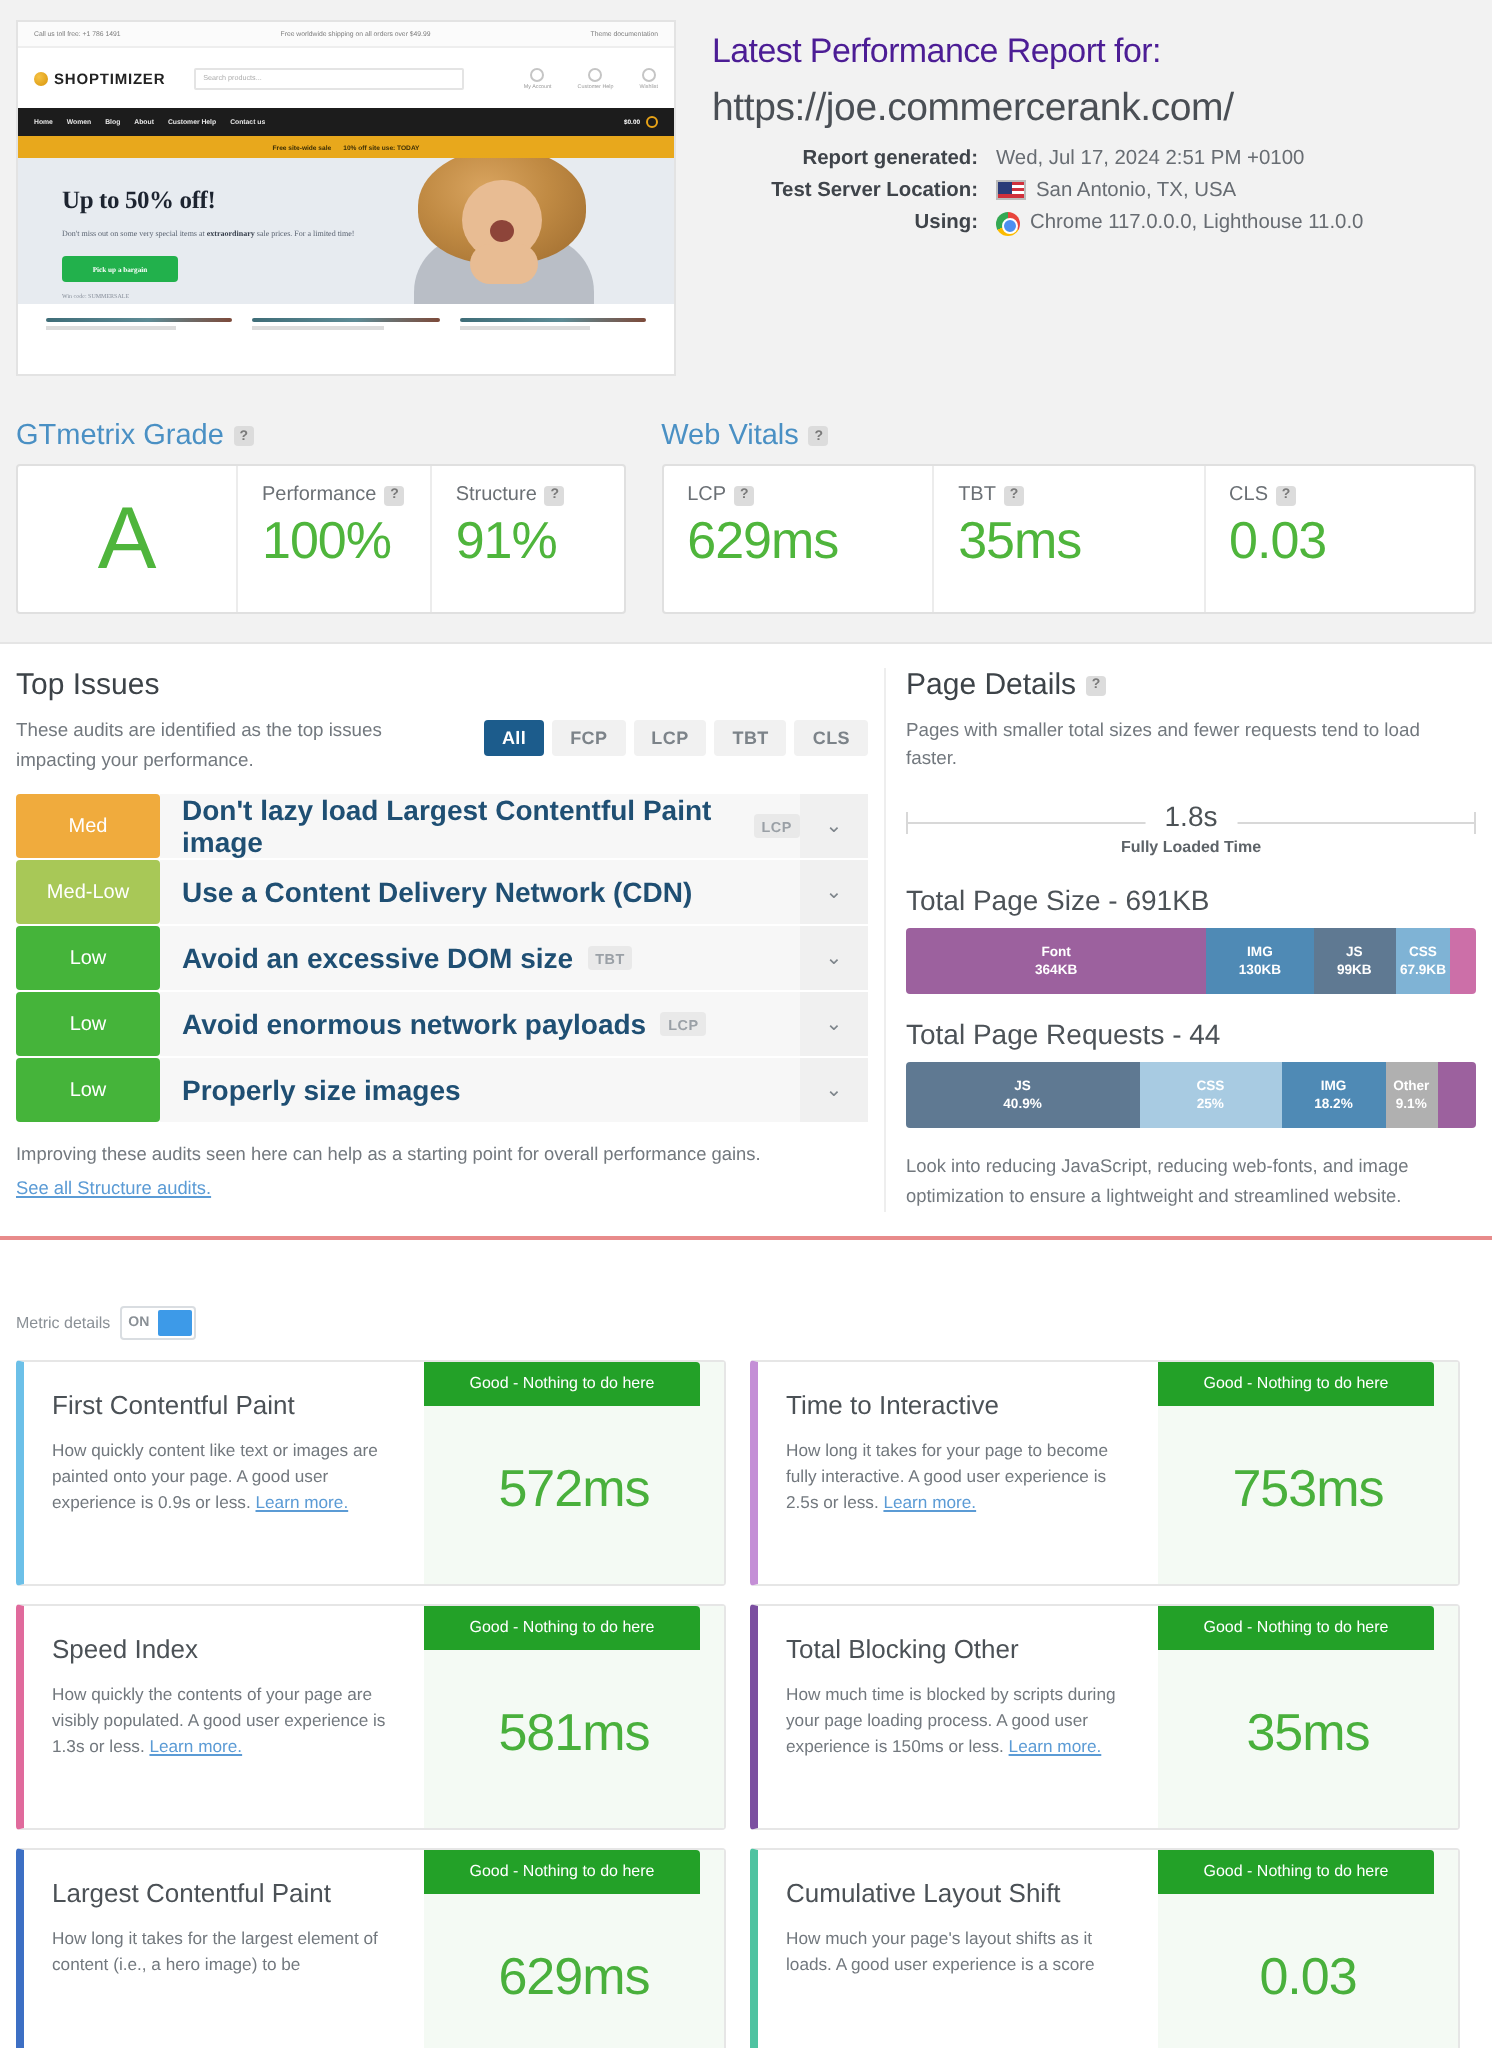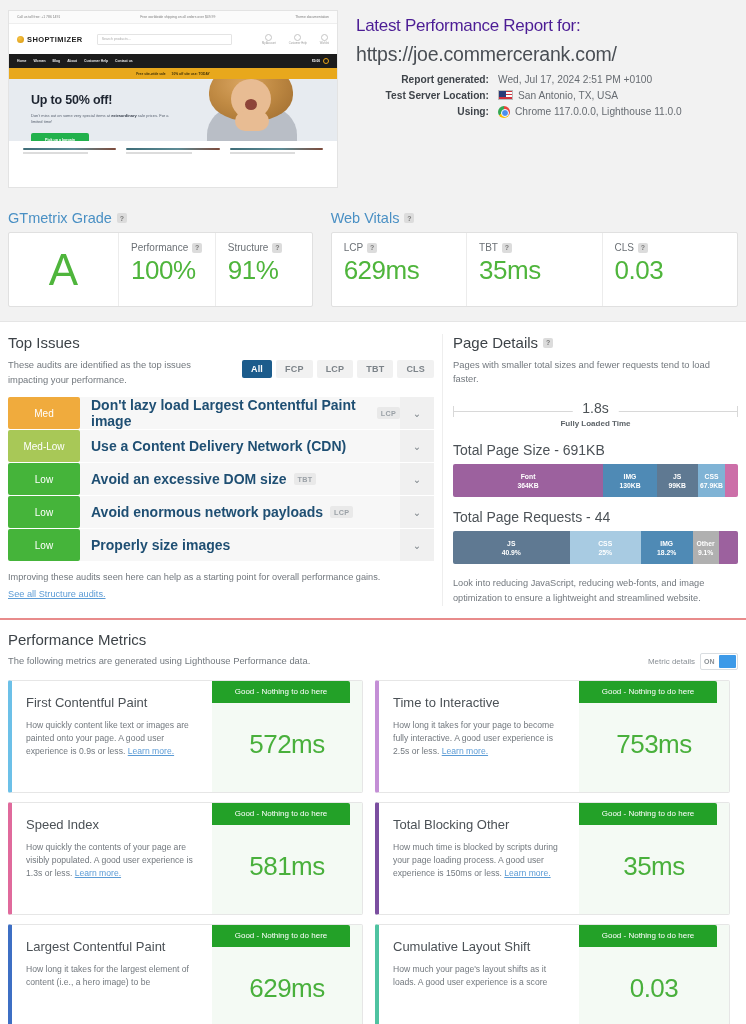--- a/index.html
+++ b/index.html
@@ -61,21 +61,21 @@
   }
   .site-nav a { font-size:3.4px; color:#e8e8e8; text-decoration:none; font-weight:bold; }
   .site-cart { margin-left:auto; display:flex; align-items:center; gap:3px; }
   .site-cart .amt { font-size:3.2px; color:#fff; font-weight:bold;}
   .site-cart .bag { width:6px;height:6px;border:0.8px solid #e8a317;border-radius:50%; }
   .site-promo {
     height: 11px; background:#e8a81c; display:flex; align-items:center;
     justify-content:center; gap:6px; font-size:3.3px; color:#3d2f06; font-weight:bold;
   }
   .site-hero {
-    height: 62px; background:#e7ebf0; display:flex; position:relative; overflow:hidden;
+    height: 73px; background:#e7ebf0; display:flex; position:relative; overflow:hidden;font-family:Liberation Serif, serif;
   }
   .hero-left { padding: 14px 0 0 22px; width: 170px; }
   .hero-h1 { font-size:12.5px; font-weight:bold; color:#1d2430; letter-spacing:-0.2px; }
   .hero-p { font-size:4px; color:#5b6472; margin-top:6px; line-height:1.5; }
   .hero-p b { color:#3a424f; }
   .hero-btn {
     margin-top:8px; width:58px;height:13px;background:#22b14c;border-radius:2px;
     display:flex;align-items:center;justify-content:center;
     font-size:3.6px;color:#fff;font-weight:bold;
   }
@@ -555,24 +555,20 @@
           </div>
           <div class="seg" style="width: 6.8%; background: rgb(156, 97, 158);"></div>
         </div>
 
       <div class="pd-foot">Look into reducing JavaScript, reducing web-fonts, and image optimization to ensure a lightweight and streamlined website.</div>
     </div>
   </div>
 
   <div class="perf-band">
     <div class="perf-head-row">
-      <div>
-        <div class="perf-title">Performance Metrics</div>
-        <div class="perf-desc">The following metrics are generated using Lighthouse Performance data.</div>
-      </div>
       <div class="toggle-wrap">
         <span class="toggle-label">Metric details</span>
         <div class="toggle">
           <span class="on">ON</span>
           <span class="knob"></span>
         </div>
       </div>
     </div>
 
     <div class="metric-grid" id="metric-grid">

